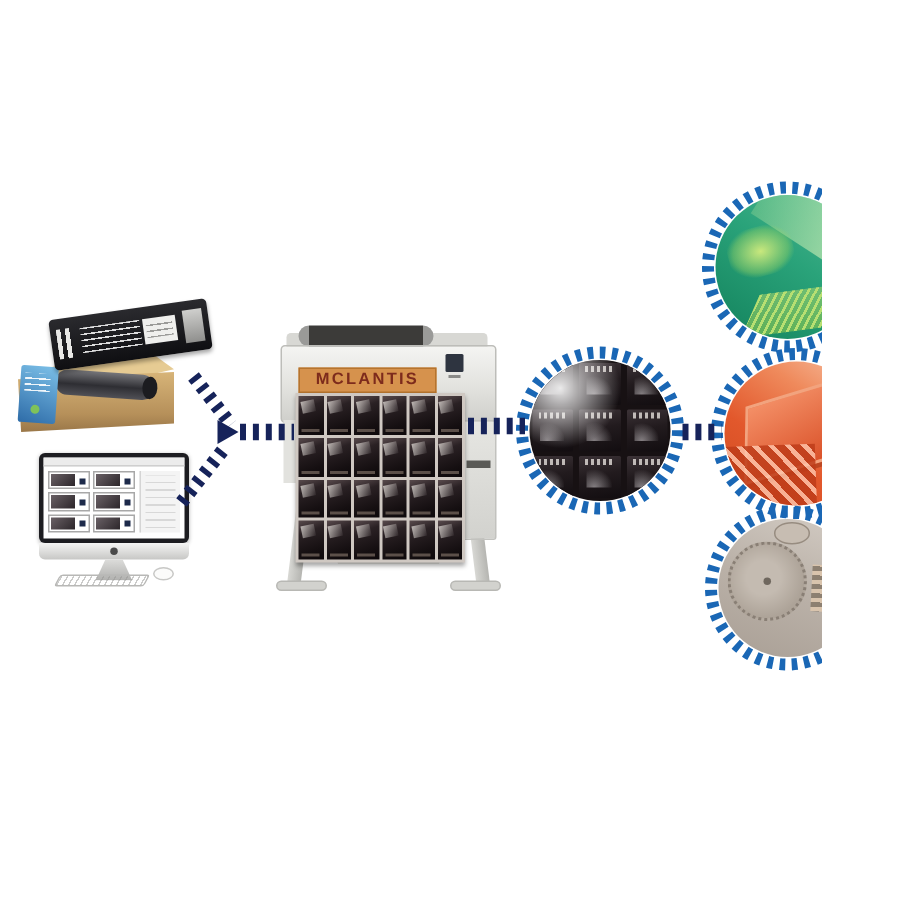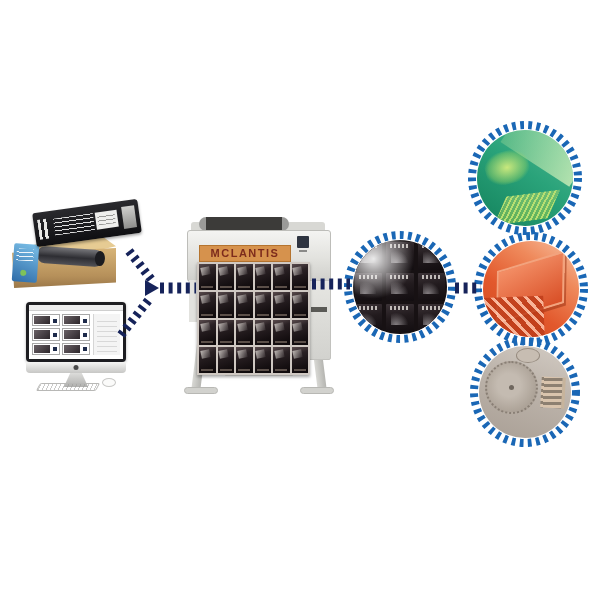--- a/index.html
+++ b/index.html
@@ -1,16 +1,16 @@
 <!DOCTYPE html>
 <html style="--arrow_navy: #16235a; --ring_blue: #1a67b5; --brand_bg: #d6924d; --brand_text: #7d2b1c; --film_dark: #171113; --screen_green: #2aa37a; --flexo_red: #e2582c; --etch_gray: #bcb3aa;"><head>
 <meta charset="utf-8">
 <style>
   html,body{margin:0;padding:0;background:#fff;font-family:"Liberation Sans",sans-serif;}
-  .canvas{position:relative;width:600px;height:600px;background:#fff;overflow:hidden;}
+  .canvas{position:relative;width:548px;height:600px;background:#fff;overflow:hidden;}
   .canvas *{position:absolute;box-sizing:border-box;}
 
   
   svg.arrows{left:0;top:0;z-index:6;pointer-events:none;}
   .dash{stroke:var(--arrow_navy,#16235a);fill:none;}
   .tick9{stroke-width:9;stroke-dasharray:3.5 4.6;}
   .tick10{stroke-width:11;stroke-dasharray:4 4.6;}
   .ah{fill:var(--arrow_navy,#16235a);stroke:none;}
 
   

